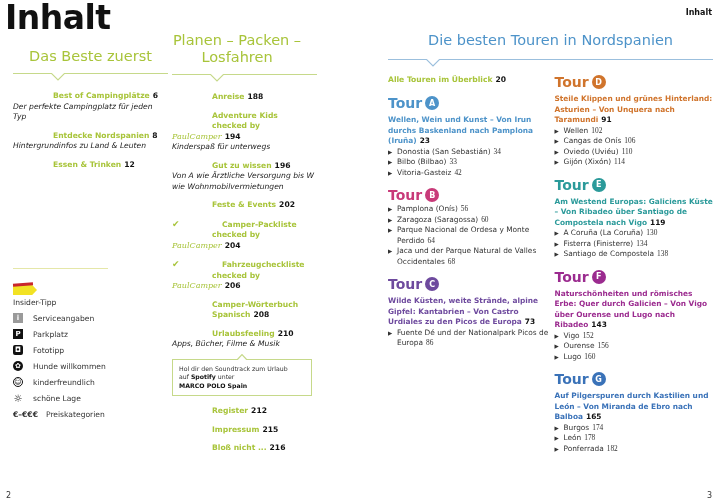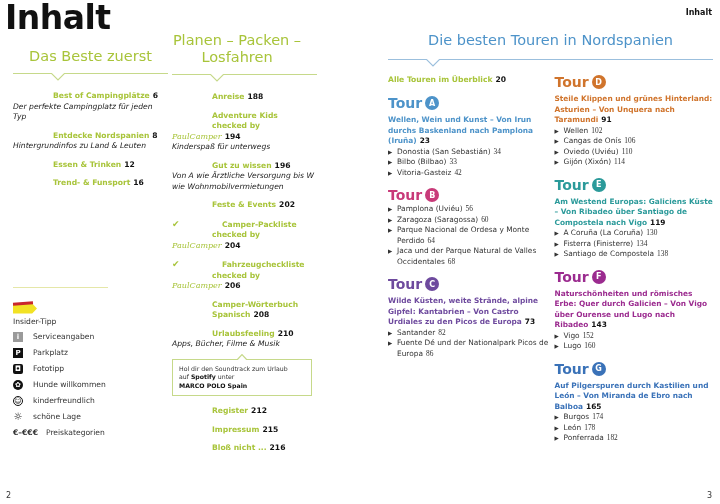--- a/index.html
+++ b/index.html
@@ -68,21 +68,20 @@
   <div class="divider">
     <div class="line"></div>
     <svg class="notch" viewBox="0 0 14 8">
         <polygon points="0,0 14,0 7,7" fill="#fff"></polygon>
         <polyline points="0,0 7,7 14,0" fill="none" stroke="#c6d98a" stroke-width="1.2"></polyline>
       </svg>
   </div>
   <div class="entry"><span class="t">Best of Campingplätze</span><span class="p">6</span><span class="d">Der perfekte Campingplatz für jeden Typ</span></div>
   <div class="entry"><span class="t">Entdecke Nordspanien</span><span class="p">8</span><span class="d">Hintergrundinfos zu Land &amp; Leuten</span></div>
   <div class="entry"><span class="t">Essen &amp; Trinken</span><span class="p">12</span></div>
-  <div class="entry"><span class="t">Trend- &amp; Funsport</span><span class="p">16</span></div>
 
   <div class="legend-rule"></div>
   <div class="insider-flag">
       <div class="y"></div>
       <div class="r"></div>
     </div>
   <div class="insider-label">Insider-Tipp</div>
   <div class="legend-item">
       <span class="ic service">i</span>
       <span>Serviceangaben</span>
@@ -166,33 +165,32 @@
         <div class="stop"><span style="color:#333">Donostia (San Sebastián)</span><span class="p">34</span></div>
         <div class="stop"><span style="color:#333">Bilbo (Bilbao)</span><span class="p">33</span></div>
         <div class="stop"><span style="color:#333">Vitoria-Gasteiz</span><span class="p">42</span></div>
       </div>
 
       <div class="tour" style="color:#c83a79;">
         <div class="tour-head">
             <span>Tour</span>
             <span class="tour-badge" style="background:#c83a79;">B</span>
           </div>
-        <div class="stop"><span style="color:#333">Pamplona (Uviéu)</span><span class="p">56</span></div>
+        <div class="stop"><span style="color:#333">Pamplona (Onís)</span><span class="p">56</span></div>
         <div class="stop"><span style="color:#333">Zaragoza (Saragossa)</span><span class="p">60</span></div>
         <div class="stop"><span style="color:#333">Parque Nacional de Ordesa y Monte Perdido</span><span class="p">64</span></div>
         <div class="stop"><span style="color:#333">Jaca und der Parque Natural de Valles Occidentales</span><span class="p">68</span></div>
       </div>
 
       <div class="tour" style="color:#6e4a9e;">
         <div class="tour-head">
             <span>Tour</span>
             <span class="tour-badge" style="background:#6e4a9e;">C</span>
           </div>
         <div class="tour-title"><span>Wilde Küsten, weite Strände, alpine Gipfel: Kantabrien – Von Castro Urdiales zu den Picos de Europa</span><span class="p">73</span></div>
-        <div class="stop"><span style="color:#333">Santander</span><span class="p">82</span></div>
         <div class="stop"><span style="color:#333">Fuente Dé und der Nationalpark Picos de Europa</span><span class="p">86</span></div>
       </div>
     </div>
 
     <div class="toc-right">
       <div class="tour" style="color:#d0742c;margin-top:4px;">
         <div class="tour-head">
             <span>Tour</span>
             <span class="tour-badge" style="background:#d0742c;">D</span>
           </div>
@@ -214,20 +212,21 @@
         <div class="stop"><span style="color:#333">Santiago de Compostela</span><span class="p">138</span></div>
       </div>
 
       <div class="tour" style="color:#9b2b8f;">
         <div class="tour-head">
             <span>Tour</span>
             <span class="tour-badge" style="background:#9b2b8f;">F</span>
           </div>
         <div class="tour-title"><span>Naturschönheiten und römisches Erbe: Quer durch Galicien – Von Vigo über Ourense und Lugo nach Ribadeo</span><span class="p">143</span></div>
         <div class="stop"><span style="color:#333">Vigo</span><span class="p">152</span></div>
+        <div class="stop"><span style="color:#333">Ourense</span><span class="p">156</span></div>
         <div class="stop"><span style="color:#333">Lugo</span><span class="p">160</span></div>
       </div>
 
       <div class="tour" style="color:#3a72b8;">
         <div class="tour-head">
             <span>Tour</span>
             <span class="tour-badge" style="background:#3a72b8;">G</span>
           </div>
         <div class="tour-title"><span>Auf Pilgerspuren durch Kastilien und León – Von Miranda de Ebro nach Balboa</span><span class="p">165</span></div>
         <div class="stop"><span style="color:#333">Burgos</span><span class="p">174</span></div>

